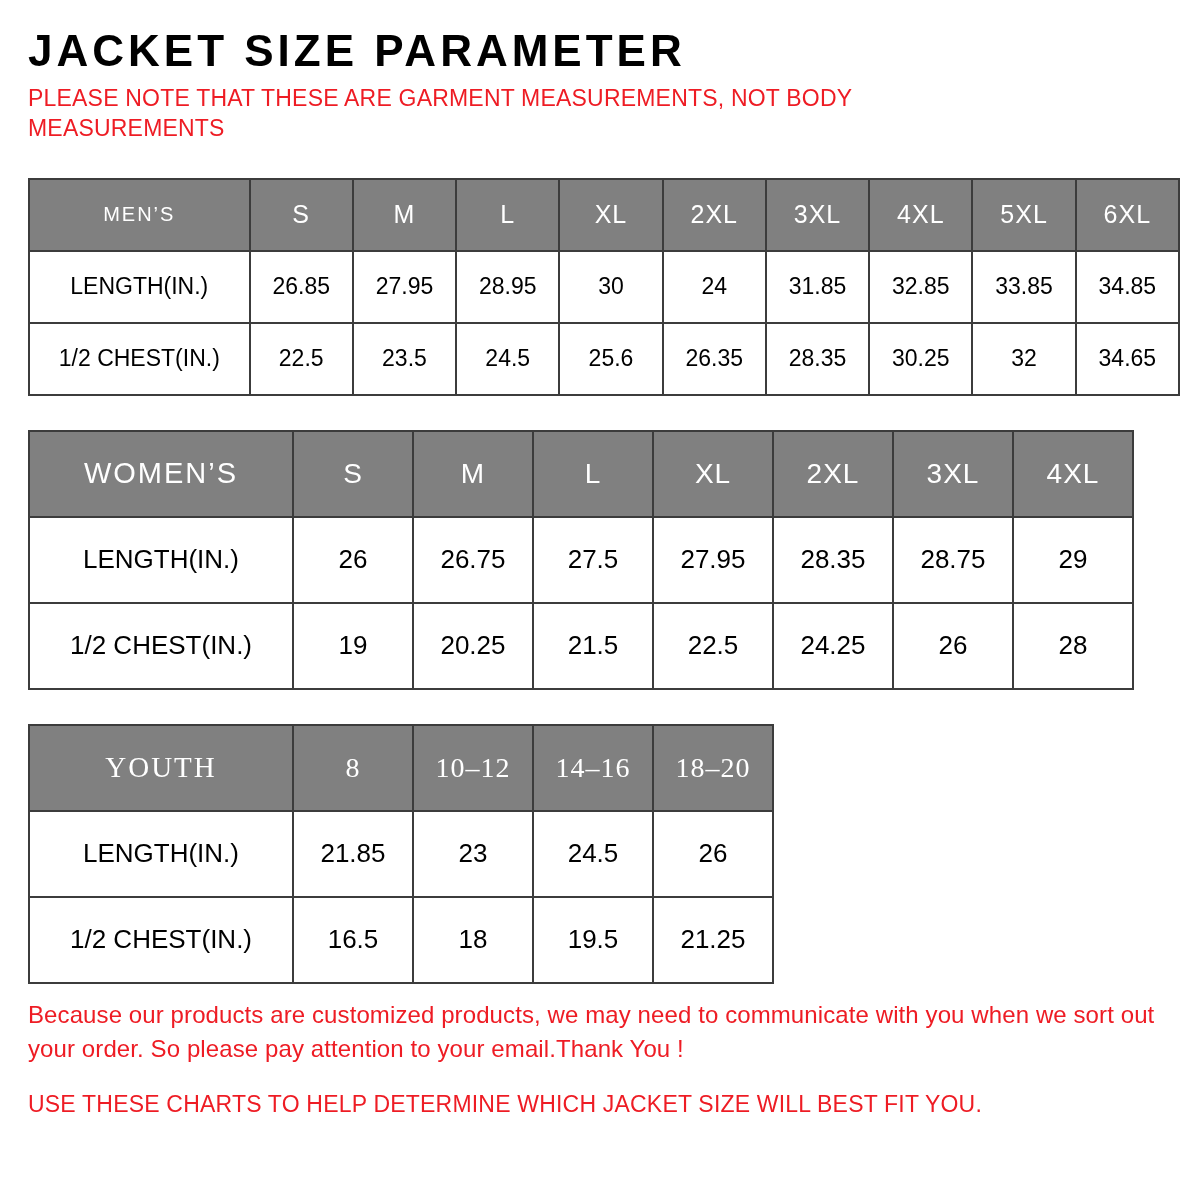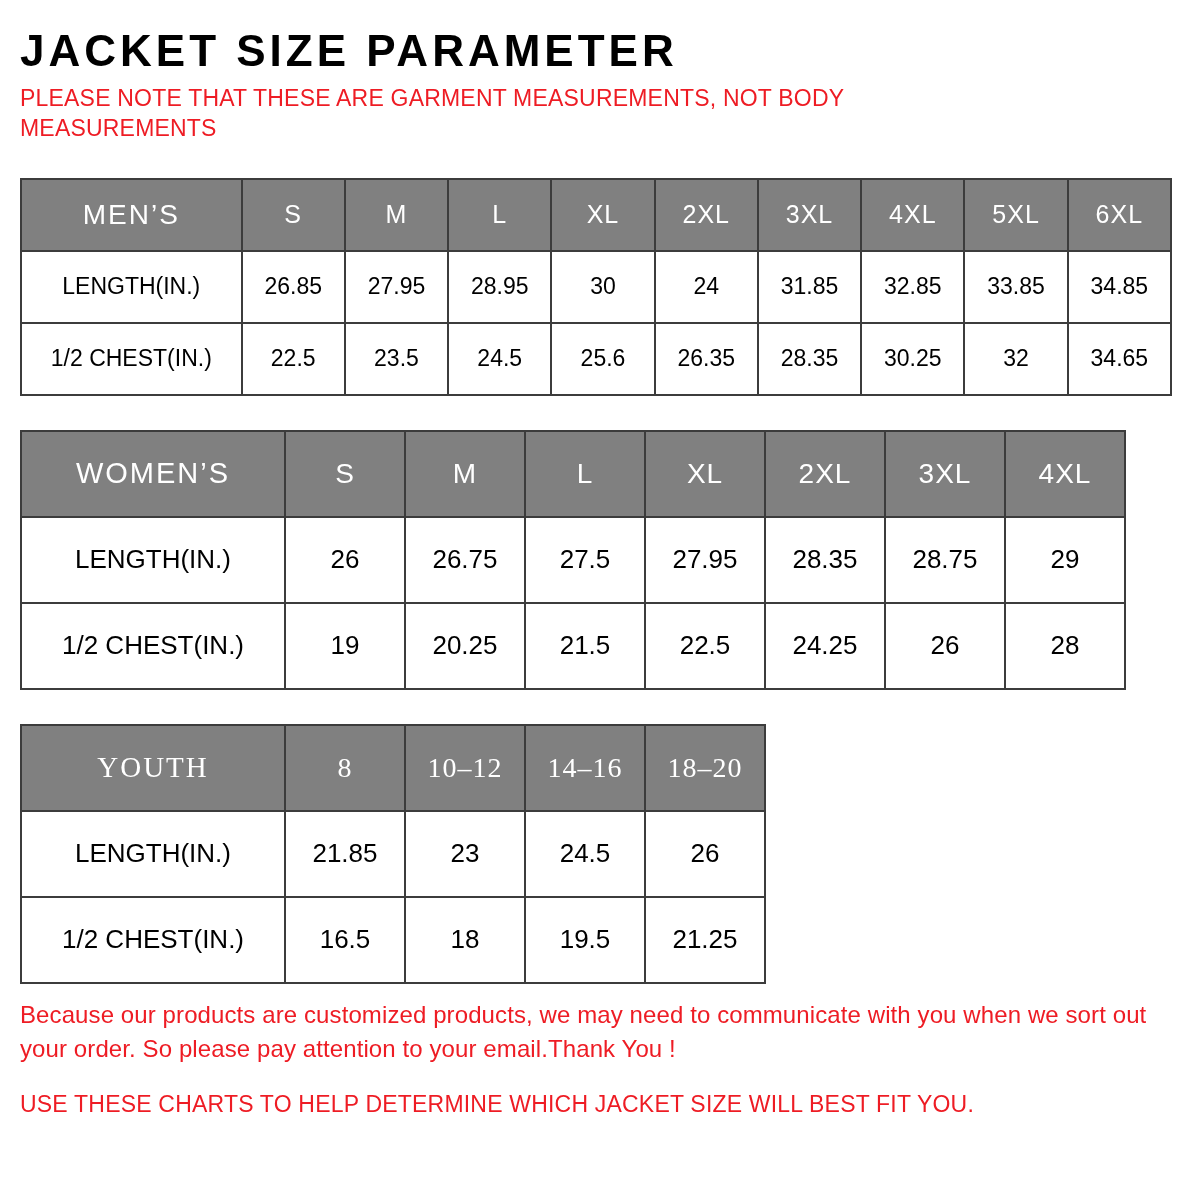--- a/index.html
+++ b/index.html
@@ -7,21 +7,21 @@
     margin: 0;
     padding: 0;
     width: 1200px;
     height: 1200px;
     background: #ffffff;
     font-family: "Liberation Sans", sans-serif;
   }
   .page {
     width: 1200px;
     height: 1200px;
-    padding: 26px 28px 10px 20px;
+    padding: 26px 28px 10px 28px;
     position: relative;
   }
   h1.title {
     margin: 0 0 4px 0;
     font-size: 44px;
     font-weight: bold;
     letter-spacing: 4px;
     color: #000000;
     line-height: 1.15;
   }
@@ -50,21 +50,21 @@
   table.size thead td, table.size thead th {
     background: #808080;
     color: #ffffff;
   }
   .lbl { text-align: center; margin-left: 12px; }
 
   
   #tbl-men { margin-top: 34px; width: 1152px; }
   #tbl-men td { height: 72px; font-size: 23px; }
   #tbl-men thead td { font-size: 25px; letter-spacing: 1px; }
-  #tbl-men thead td.first { font-size: 28px; letter-spacing: 2px; }
+  #tbl-men thead td.first { font-size: 20px; letter-spacing: 2px; }
   #tbl-men col.c0 { width: 220px; }
   #tbl-men col.cx { width: 103px; }
 
   
   #tbl-women { margin-top: 34px; width: 1104px; }
   #tbl-women td { height: 86px; font-size: 26px; }
   #tbl-women thead td { font-size: 28px; letter-spacing: 1px; }
   #tbl-women thead td.first { font-size: 29px; letter-spacing: 2px; }
   #tbl-women col.c0 { width: 264px; }
   #tbl-women col.cx { width: 120px; }

